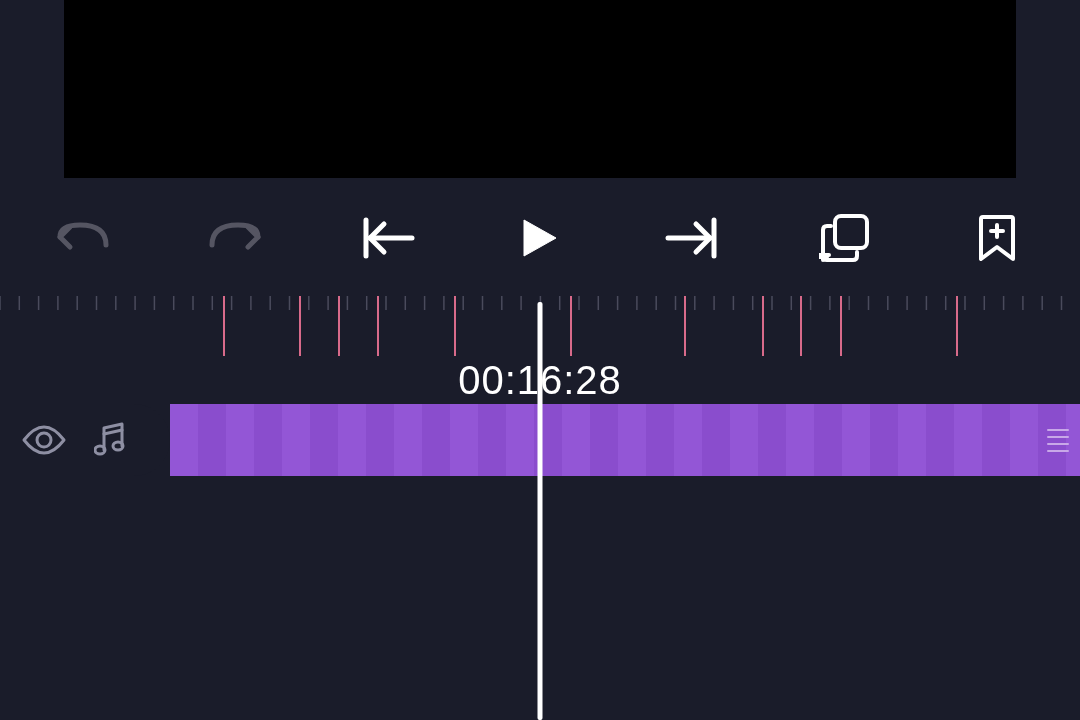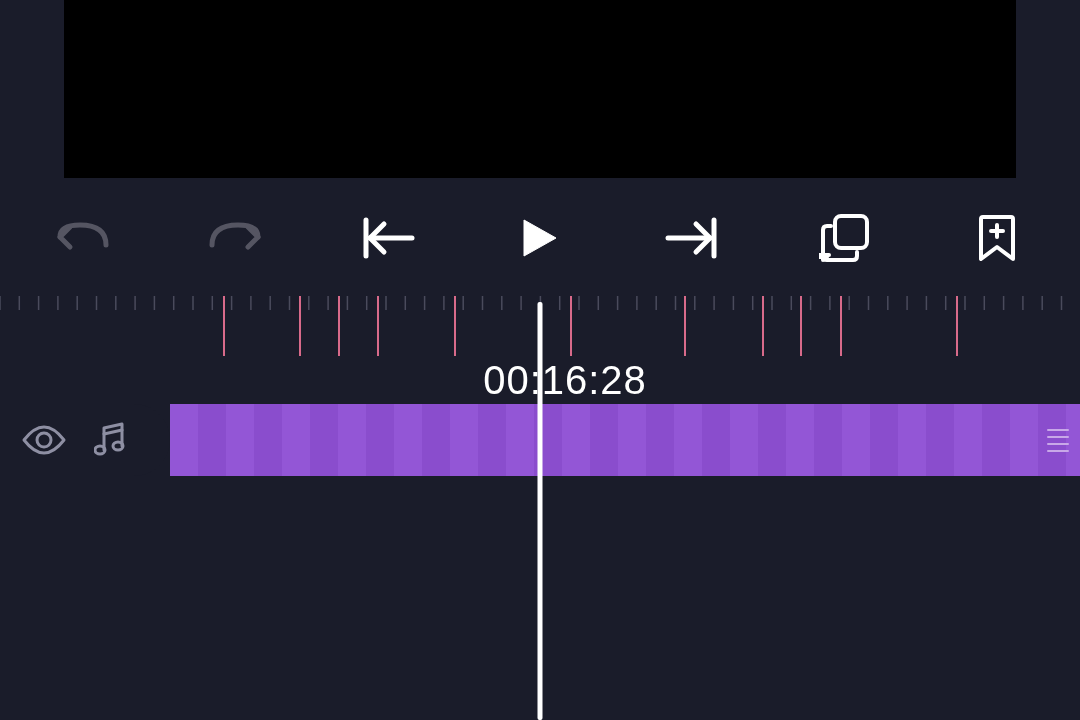--- a/index.html
+++ b/index.html
@@ -51,21 +51,20 @@
     .ruler-svg { position: absolute; top: 0; left: 0; }
     .timecode {
       position: absolute;
       top: 358px;
       left: 50%;
       transform: translateX(-50%);
       color: #fff;
       font-size: 40px;
       font-weight: 500;
       letter-spacing: 1px;
-      margin-left: 25px;
     }
     .track-row {
       position: absolute;
       top: 404px;
       left: 0;
       width: 1080px;
       height: 72px;
     }
     .track-clip {
       position: absolute;

